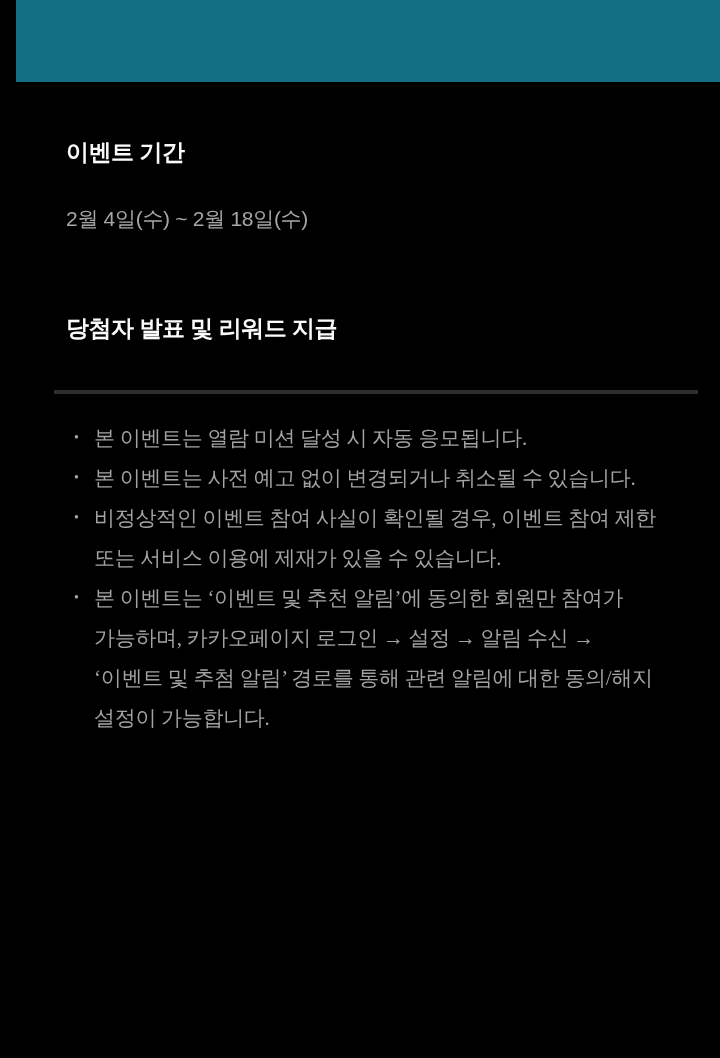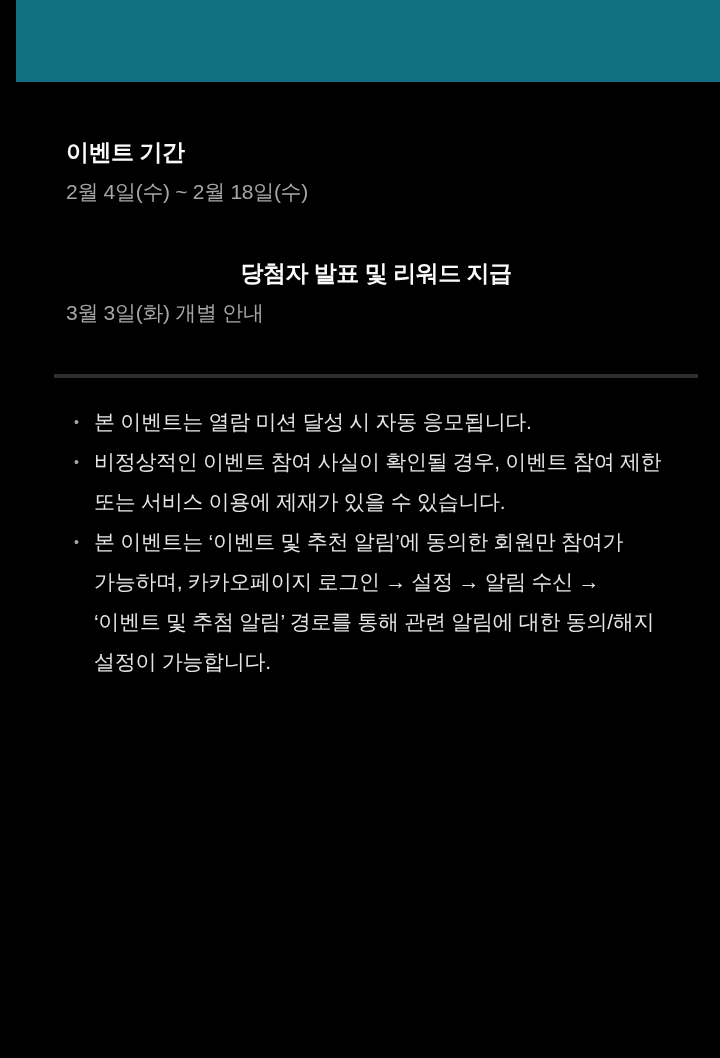--- a/index.html
+++ b/index.html
@@ -28,23 +28,23 @@
   }
   h2.section-heading {
     margin: 0;
     font-size: 23px;
     line-height: 32px;
     font-weight: 700;
     letter-spacing: -0.5px;
     color: #FAFAFA;
   }
   .section-first h2.section-heading { margin-top: 54px; }
-  .section-second h2.section-heading { margin-top: 50px; text-align: center; }
+  .section-second h2.section-heading { margin-top: 78px; }
   p.section-body {
-    margin: 9px 0 0 0;
+    margin: 36px 0 0 0;
     font-size: 21px;
     line-height: 30px;
     letter-spacing: -0.3px;
     color: #A6A6A6;
   }
   hr.divider {
     border: none;
     height: 4px;
     background: #2D2D2D;
     margin: 46px 38px 0 38px;
@@ -55,22 +55,23 @@
     margin: 24px 0 0 0;
     padding: 0;
     max-width: 596px;
   }
   ul.notice-list li {
     position: relative;
     padding-left: 28px;
     font-size: 21px;
     line-height: 40px;
     letter-spacing: -0.3px;
-    color: #e5e5e5;
+    color: #a3a3a3;
     word-break: keep-all;
+    font-family: Liberation Serif, serif;
   }
   ul.notice-list li::before {
     content: "\2022";
     position: absolute;
     left: 8px;
     top: 0;
     font-size: 14px;
     line-height: 40px;
     color: #A6A6A6;
   }
@@ -83,29 +84,29 @@
   <div class="banner" style="background-color: rgb(19, 112, 130);"></div>
 
   <div class="content">
     <section class="section-first">
       <h2 class="section-heading">이벤트 기간</h2>
       <p class="section-body">2월 4일(수) ~ 2월 18일(수)</p>
     </section>
 
     <section class="section-second">
       <h2 class="section-heading">당첨자 발표 및 리워드 지급</h2>
-      <p class="section-body">3월 3일(화) 개별 안내</p>
     </section>
   </div>
 
   <hr class="divider">
 
   <div class="content">
     <section class="section-notice">
       <ul class="notice-list" id="notice-list">
           <li>본 이벤트는 열람 미션 달성 시 자동 응모됩니다.</li>
+          <li>본 이벤트는 사전 예고 없이 변경되거나 취소될 수 있습니다.</li>
           <li>비정상적인 이벤트 참여 사실이 확인될 경우, 이벤트 참여 제한 또는 서비스 이용에 제재가 있을 수 있습니다.</li>
           <li>본 이벤트는 ‘이벤트 및 추천 알림’에 동의한 회원만 참여가 가능하며, 카카오페이지 로그인 → 설정 → 알림 수신 → ‘이벤트 및 추첨 알림’ 경로를 통해 관련 알림에 대한 동의/해지 설정이 가능합니다.</li>
         </ul>
     </section>
   </div>
 
 </div>
 
 </body></html>

